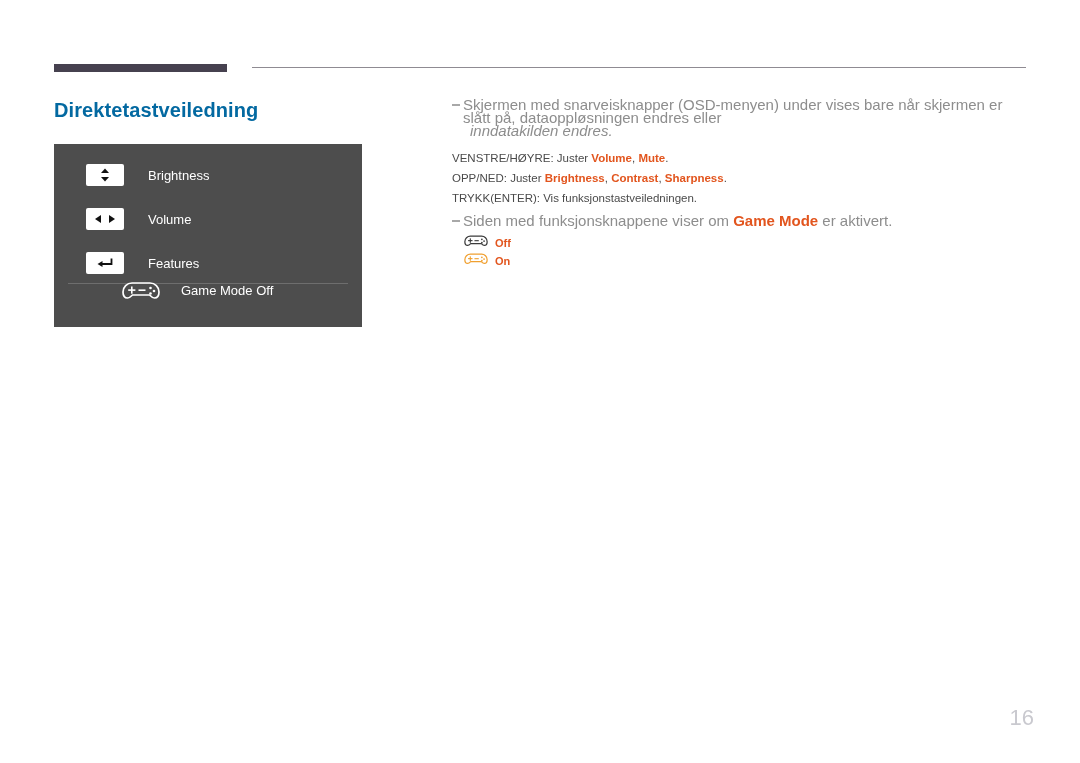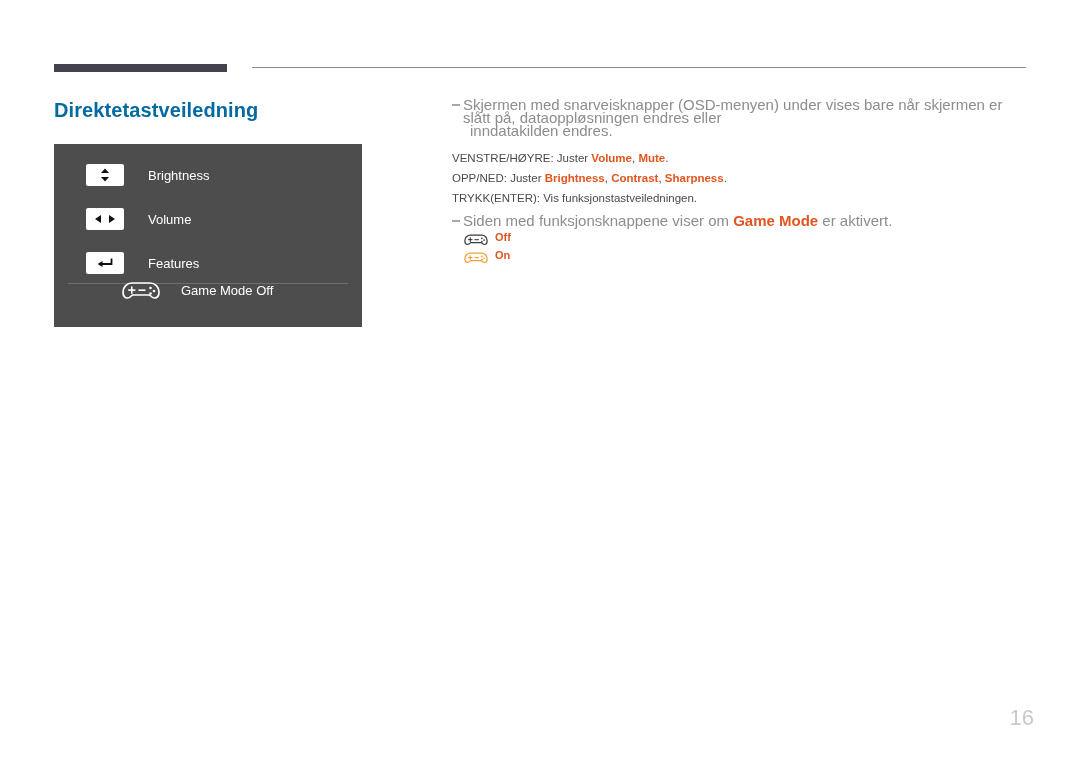--- a/index.html
+++ b/index.html
@@ -134,20 +134,21 @@
     position: absolute;
     left: 0;
     top: 6px;
     width: 8px;
     height: 2px;
     background: #a8a8a8;
   }
   .note-line .indent {
     display: block;
     padding-left: 7px;
+    font-style: italic;
   }
 
   .instr-line {
     font-size: 11.5px;
     color: #4a4a4a;
     line-height: 20px;
     white-space: nowrap;
   }
   .accent {
     color: #e2551e;
@@ -157,21 +158,21 @@
 
   .note-gap { height: 8px; }
 
   
   .legend {
     margin-top: 4px;
     padding-left: 11px;
   }
   .legend-item {
     display: flex;
-    align-items: flex-start;
+    align-items: flex-end;
     height: 18px;
   }
   .legend-pad {
     width: 28px;
     height: 17px;
     display: flex;
     align-items: center;
     justify-content: flex-start;
     flex: none;
   }

